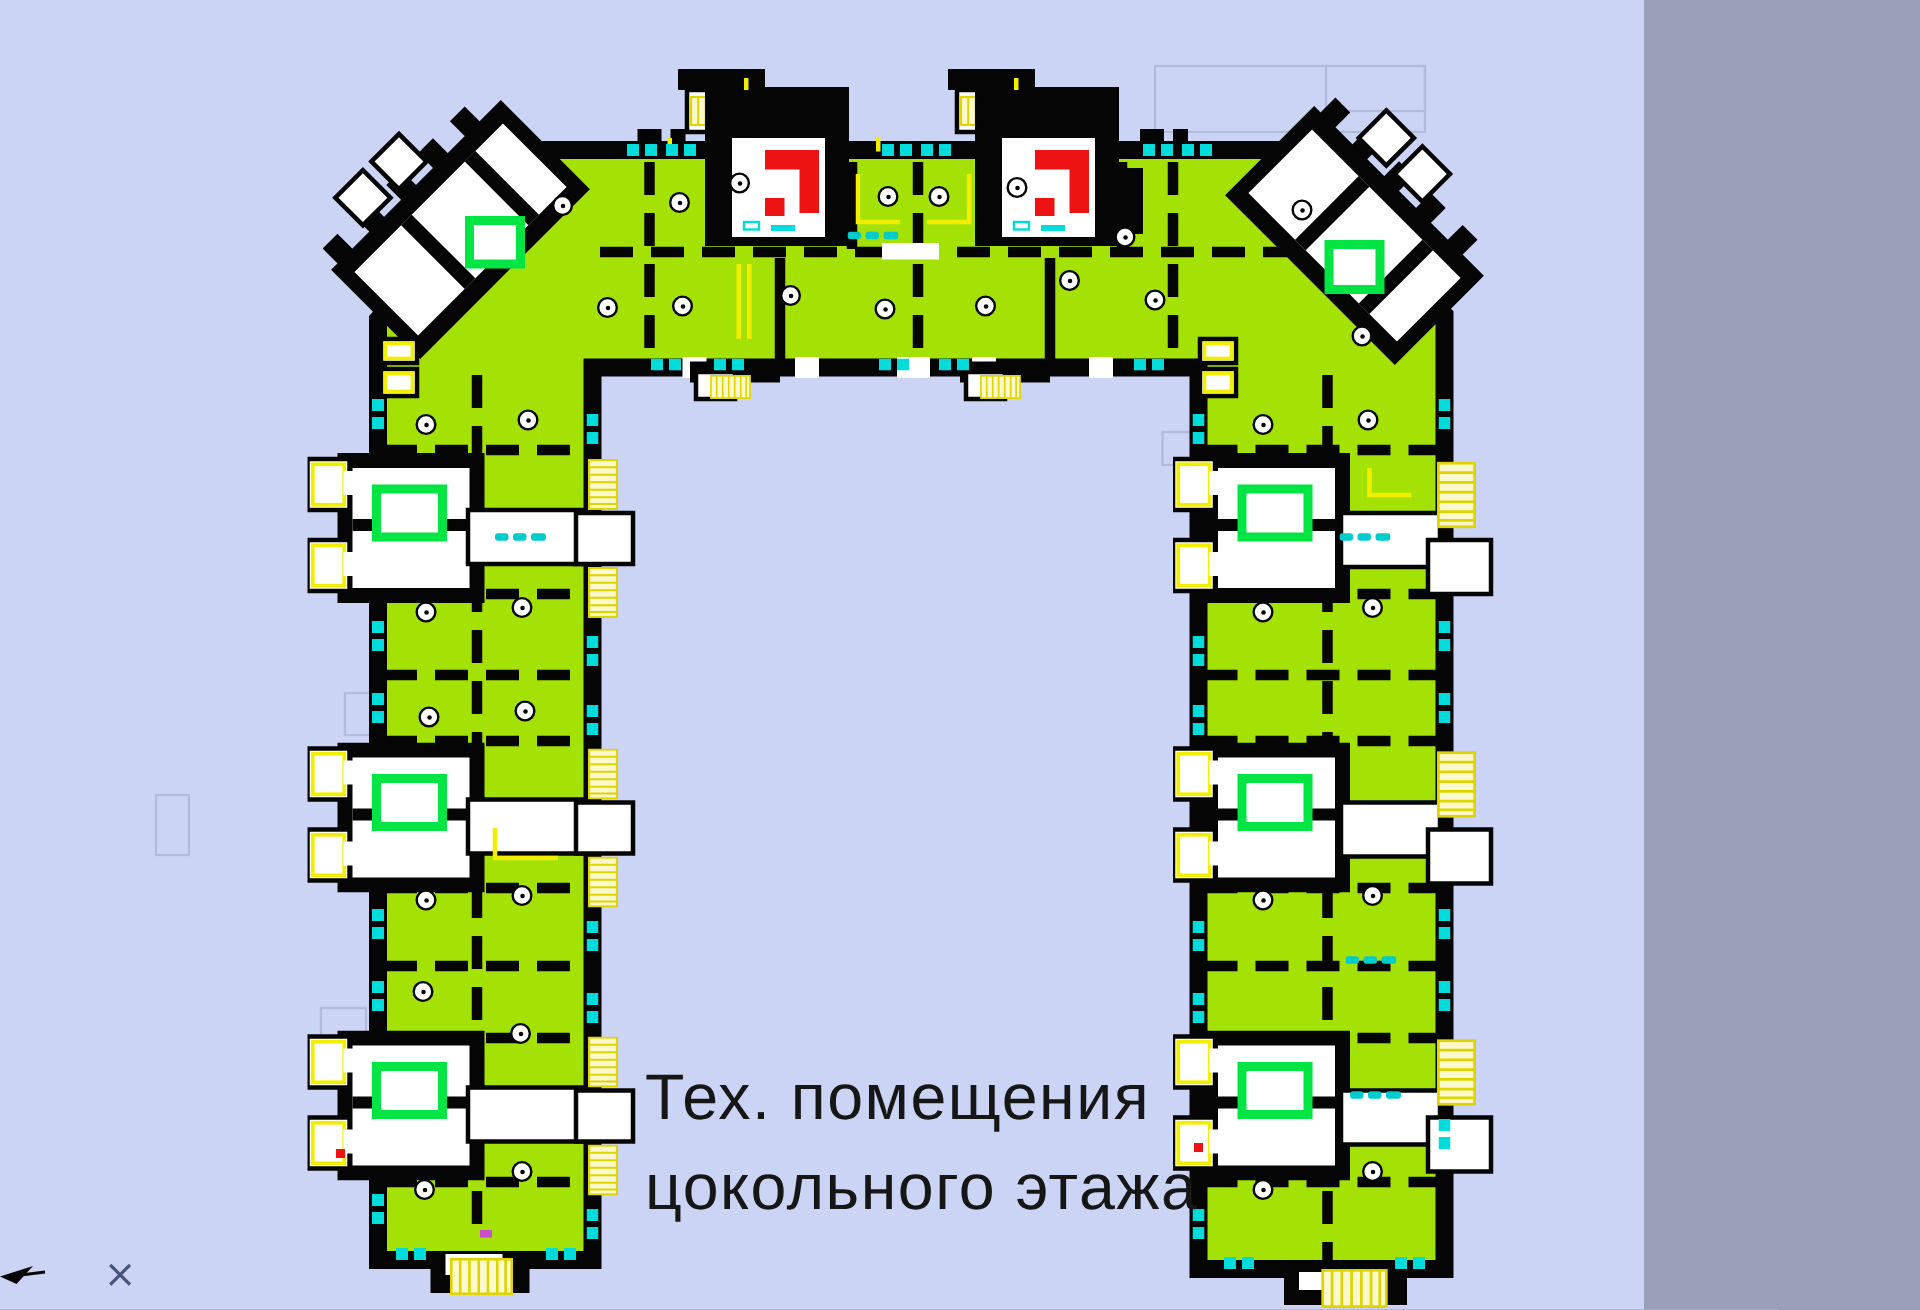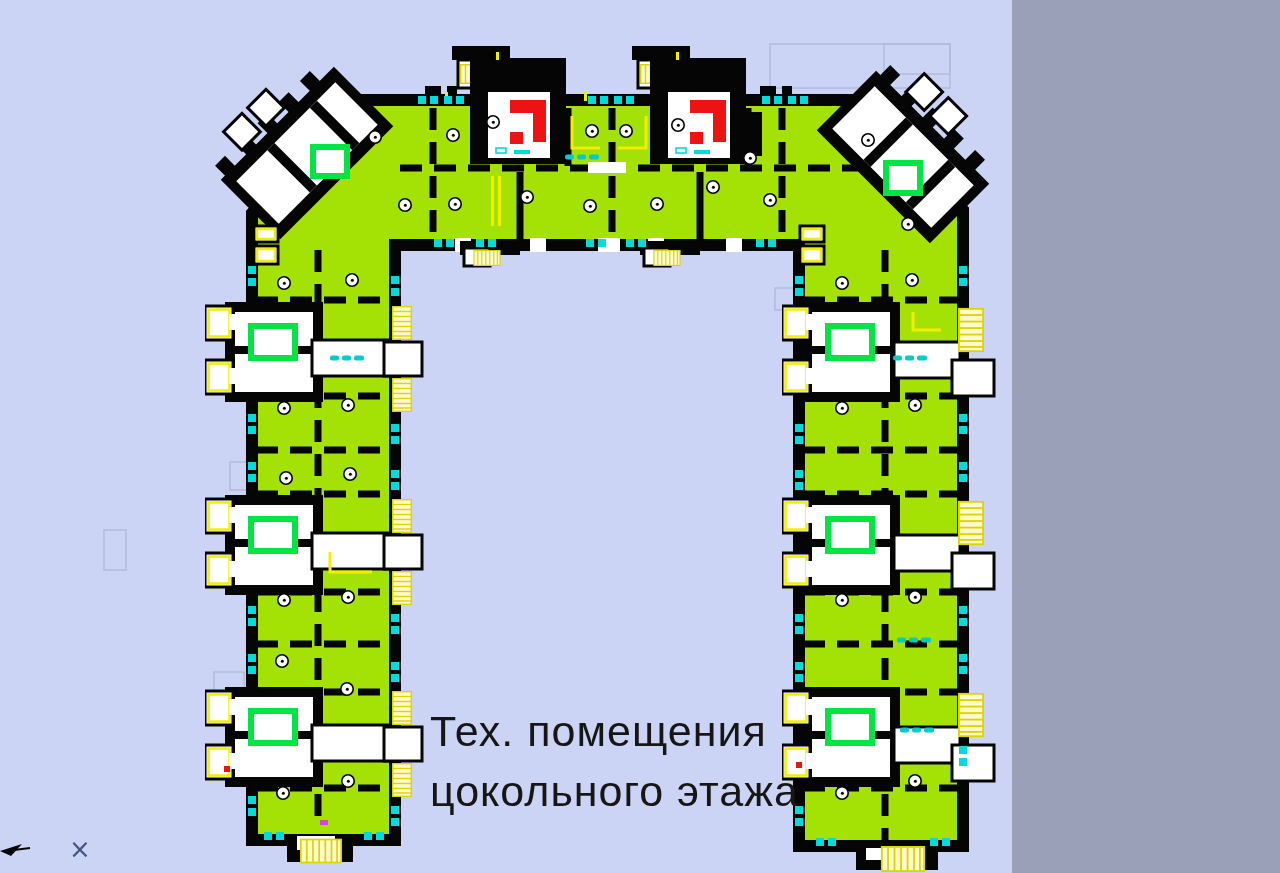--- a/index.html
+++ b/index.html
@@ -1,16 +1,16 @@
 <!DOCTYPE html>
 <html style="--background: #ccd4f6; --room-fill: #a4e104; --wall: #050505; --white: #ffffff; --elevator-green: #00e444; --accent-yellow: #f2ee00; --stair-fill: #fcf9cf; --stair-line: #ded400; --stair-red: #ee1313; --window-cyan: #00dcdc; --label-cyan: #00cccc; --text: #161616; --cursor-gray: #47547e; --magenta: #c94fc9;"><head>
 <meta charset="utf-8">
 <style>
   html,body{margin:0;padding:0;background:#9aa0b8;}
-  .stage{position:relative;width:1012px;height:873px;overflow:hidden;
+  .stage{position:relative;width:1096px;height:873px;overflow:hidden;
          font-family:"Liberation Sans",sans-serif;background:var(--background,#ccd4f6);}
   svg{position:absolute;left:0;top:0;display:block;}
 
   .room-fill{fill:var(--room-fill,#a4e104);stroke:var(--wall,#050505);stroke-width:12;stroke-linejoin:miter;}
   .w  {fill:var(--wall,#050505);}
   .wh {fill:var(--white,#ffffff);}
   .iw {stroke:var(--wall,#050505);stroke-width:7;fill:none;stroke-dasharray:22 12;}
   .sw {stroke:var(--wall,#050505);stroke-width:7;fill:none;}
   .porch{fill:var(--white,#ffffff);stroke:var(--wall,#050505);stroke-width:3;}
   .py {fill:none;stroke:var(--accent-yellow,#f2ee00);stroke-width:2.5;}

